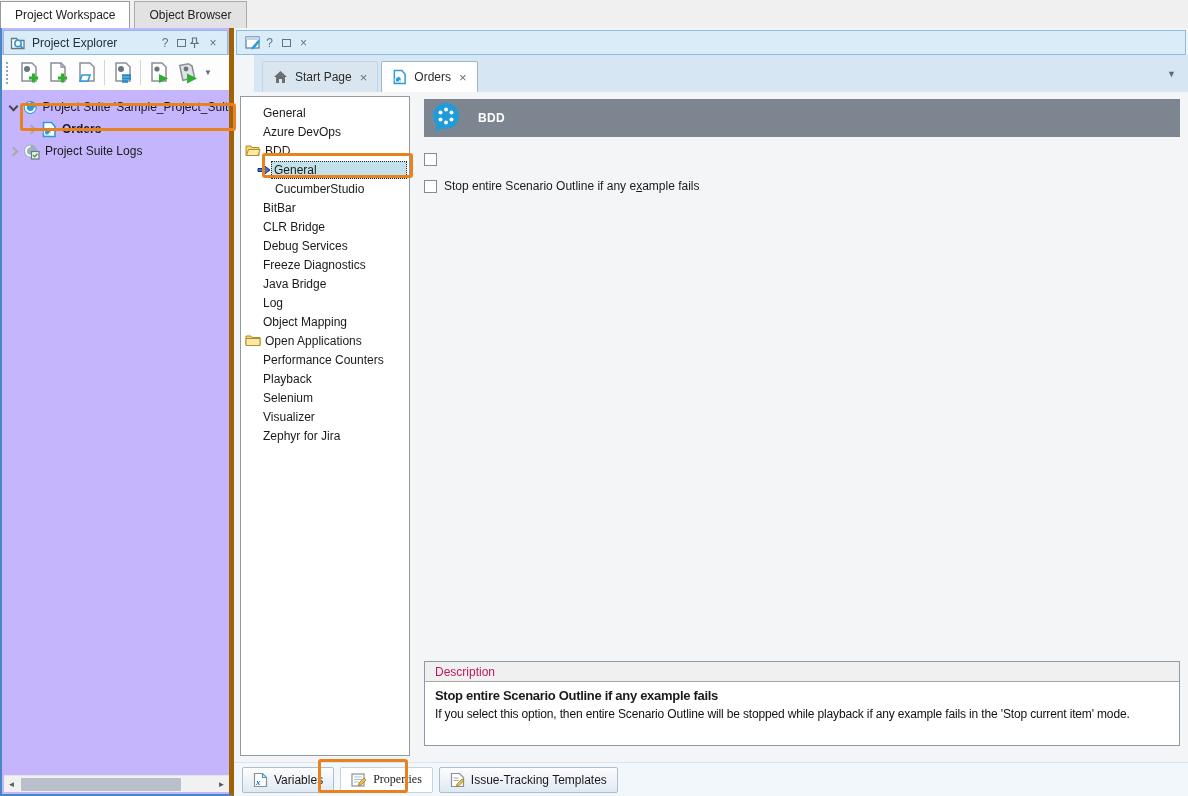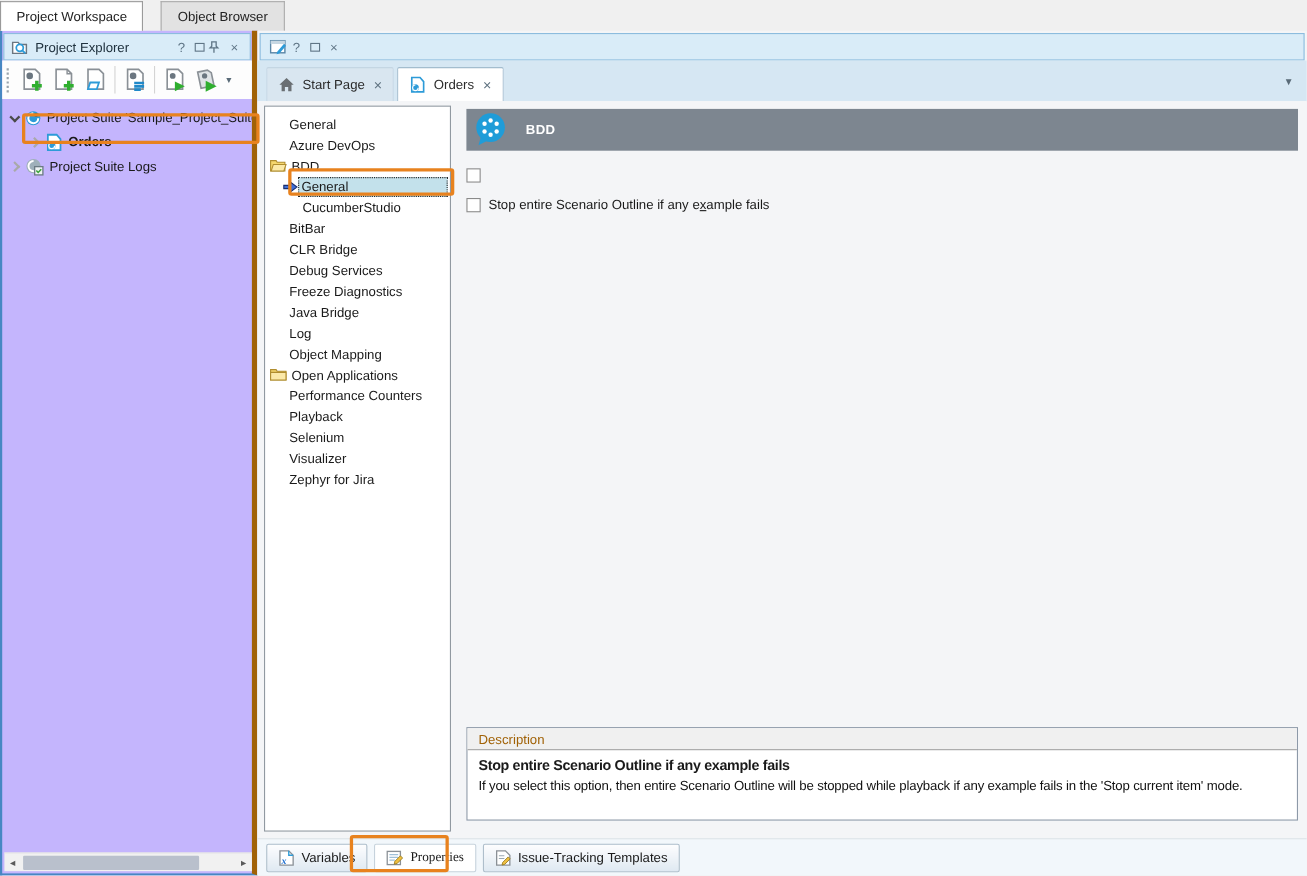--- a/index.html
+++ b/index.html
@@ -6,21 +6,21 @@
   html,body { width:1188px; height:796px; overflow:hidden; }
   body {
     font-family:"Liberation Sans", sans-serif;
     font-size:12px; color:#1a1a1a; background:#f0f0f0; position:relative;
   }
 
   
   .top-tabbar { position:absolute; left:0; top:0; width:100%; height:28px; background:#f0f0f0; display:flex; align-items:flex-end; }
   .top-tab { height:27px; padding:0 14px; display:flex; align-items:center; background:#e2e2e2; border:1px solid #ababab; border-bottom:none; color:#222; cursor:default; }
   .top-tab.active { background:#ffffff; border-color:#9a9a9a; position:relative; z-index:2; }
-  .top-tab + .top-tab { margin-left:16px; }
+  .top-tab + .top-tab { margin-left:4px; }
 
   
   .left-panel { position:absolute; left:0; top:28px; width:234px; height:768px; background:#c4b5fd;
     border-left:2px solid #4787c3; border-bottom:2px solid #4787c3; border-right:5px solid #a16207; }
   .pe-header { margin:2px 1px 0 1px; height:25px; background:#d9ecf8; border:1px solid #8cbcde; display:flex; align-items:center; padding:0 6px; }
   .pe-header .title { margin-left:6px; flex:1; color:#20323f; }
   .pe-header .ctl { color:#5f7586; width:16px; text-align:center; font-size:12px; cursor:default; }
   .box-glyph { width:9px; height:8px; border:1px solid #5f7586; display:inline-block; }
   .pe-toolbar { height:35px; display:flex; align-items:center; padding-left:4px; background:#fdfdfd; }
   .grip { width:4px; height:22px; border-left:2px dotted #9aa4ad; margin-right:4px; }
@@ -40,21 +40,21 @@
   .hscroll { position:absolute; left:2px; right:0; bottom:2px; height:17px; background:#f1f1f1; display:flex; align-items:center; border-top:1px solid #e4e4e4; }
   .hscroll .arr { width:15px; text-align:center; color:#5a5a5a; font-size:8px; }
   .hscroll .thumb { height:13px; background:#b9c0cc; width:160px; margin-left:2px; border-radius:1px; }
 
   
   .main { position:absolute; left:234px; top:28px; right:0; bottom:0; background:#f4f5f7; }
   .ws-header { margin:2px 2px 0 2px; height:25px; background:#d9ecf8; border:1px solid #8cbcde; display:flex; align-items:center; padding:0 8px; }
   .ws-header .title { margin-left:6px; flex:1; color:#20323f; }
   .ws-header .ctl { color:#5f7586; width:17px; text-align:center; cursor:default; }
 
-  .doc-tabbar { height:37px; background:#d6e7f3; display:flex; align-items:flex-end; padding-left:8px; position:relative; }
+  .doc-tabbar { height:37px; background:#d6e7f3; display:flex; align-items:flex-end; padding-left:8px; position:relative;margin-left:20px; }
   .doc-tab { height:31px; display:flex; align-items:center; padding:0 10px; margin-right:3px; color:#2b2b2b; background:#d9e6f0; border:1px solid #c3d4e2; border-bottom:none; border-radius:2px 2px 0 0; }
   .doc-tab.active { background:#ffffff; border-color:#9db7ca; }
   .doc-tab .tab-lbl { margin:0 8px 0 7px; }
   .doc-tab .x { color:#5f7280; font-size:13px; }
   .tab-dd { position:absolute; right:12px; top:14px; color:#5a6b78; font-size:9px; }
 
   .content { position:absolute; left:0; right:0; top:64px; bottom:34px; background:#f4f5f7; }
 
   
   .nav-box { position:absolute; left:6px; top:4px; width:170px; bottom:6px; background:#ffffff; border:1px solid #9199a1; padding-top:6px; }
@@ -68,21 +68,21 @@
   
   .rpanel { position:absolute; left:190px; right:8px; top:7px; }
   .banner { height:38px; background:#7d8690; display:flex; align-items:center; padding-left:6px; }
   .banner .btitle { color:#ffffff; font-weight:bold; margin-left:16px; letter-spacing:.3px; }
   .opts { margin-top:16px; display:flex; flex-direction:column; gap:13px; }
   .opt { display:flex; align-items:center; }
   .cb { width:13px; height:13px; background:#ffffff; border:1px solid #8a8a8a; margin-right:7px; flex:none; }
   .opt-label u { text-decoration:underline; }
 
   .desc-box { position:absolute; left:190px; right:8px; top:569px; height:85px; background:#ffffff; border:1px solid #8d99a8; }
-  .desc-head { height:20px; background:#f0f0f0; border-bottom:1px solid #a6a6a6; display:flex; align-items:center; padding-left:10px; color:#a16207; }
+  .desc-head { height:20px; background:#f0f0f0; border-bottom:1px solid #a6a6a6; display:flex; align-items:center; padding-left:10px; color:#be185d; }
   .desc-body { padding:6px 10px; }
   .desc-title { font-weight:bold; font-size:13px; letter-spacing:-.3px; }
   .desc-text { margin-top:4px; letter-spacing:-.15px; color:#111; }
 
   
   .bottom-bar { position:absolute; left:0; right:0; bottom:0; height:34px; background:#f2f7fb; border-top:1px solid #dde3e8; display:flex; align-items:center; padding-left:8px; }
   .btab { height:26px; display:flex; align-items:center; padding:0 10px; margin-right:6px; border:1px solid #aebecb; border-radius:2px; background:linear-gradient(#fdfdfe,#dfe9f2); }
   .btab.active { background:#ffffff; border-color:#c6d2dc;font-family:Liberation Serif, serif; }
   .btab .lbl { margin-left:6px; }
 

